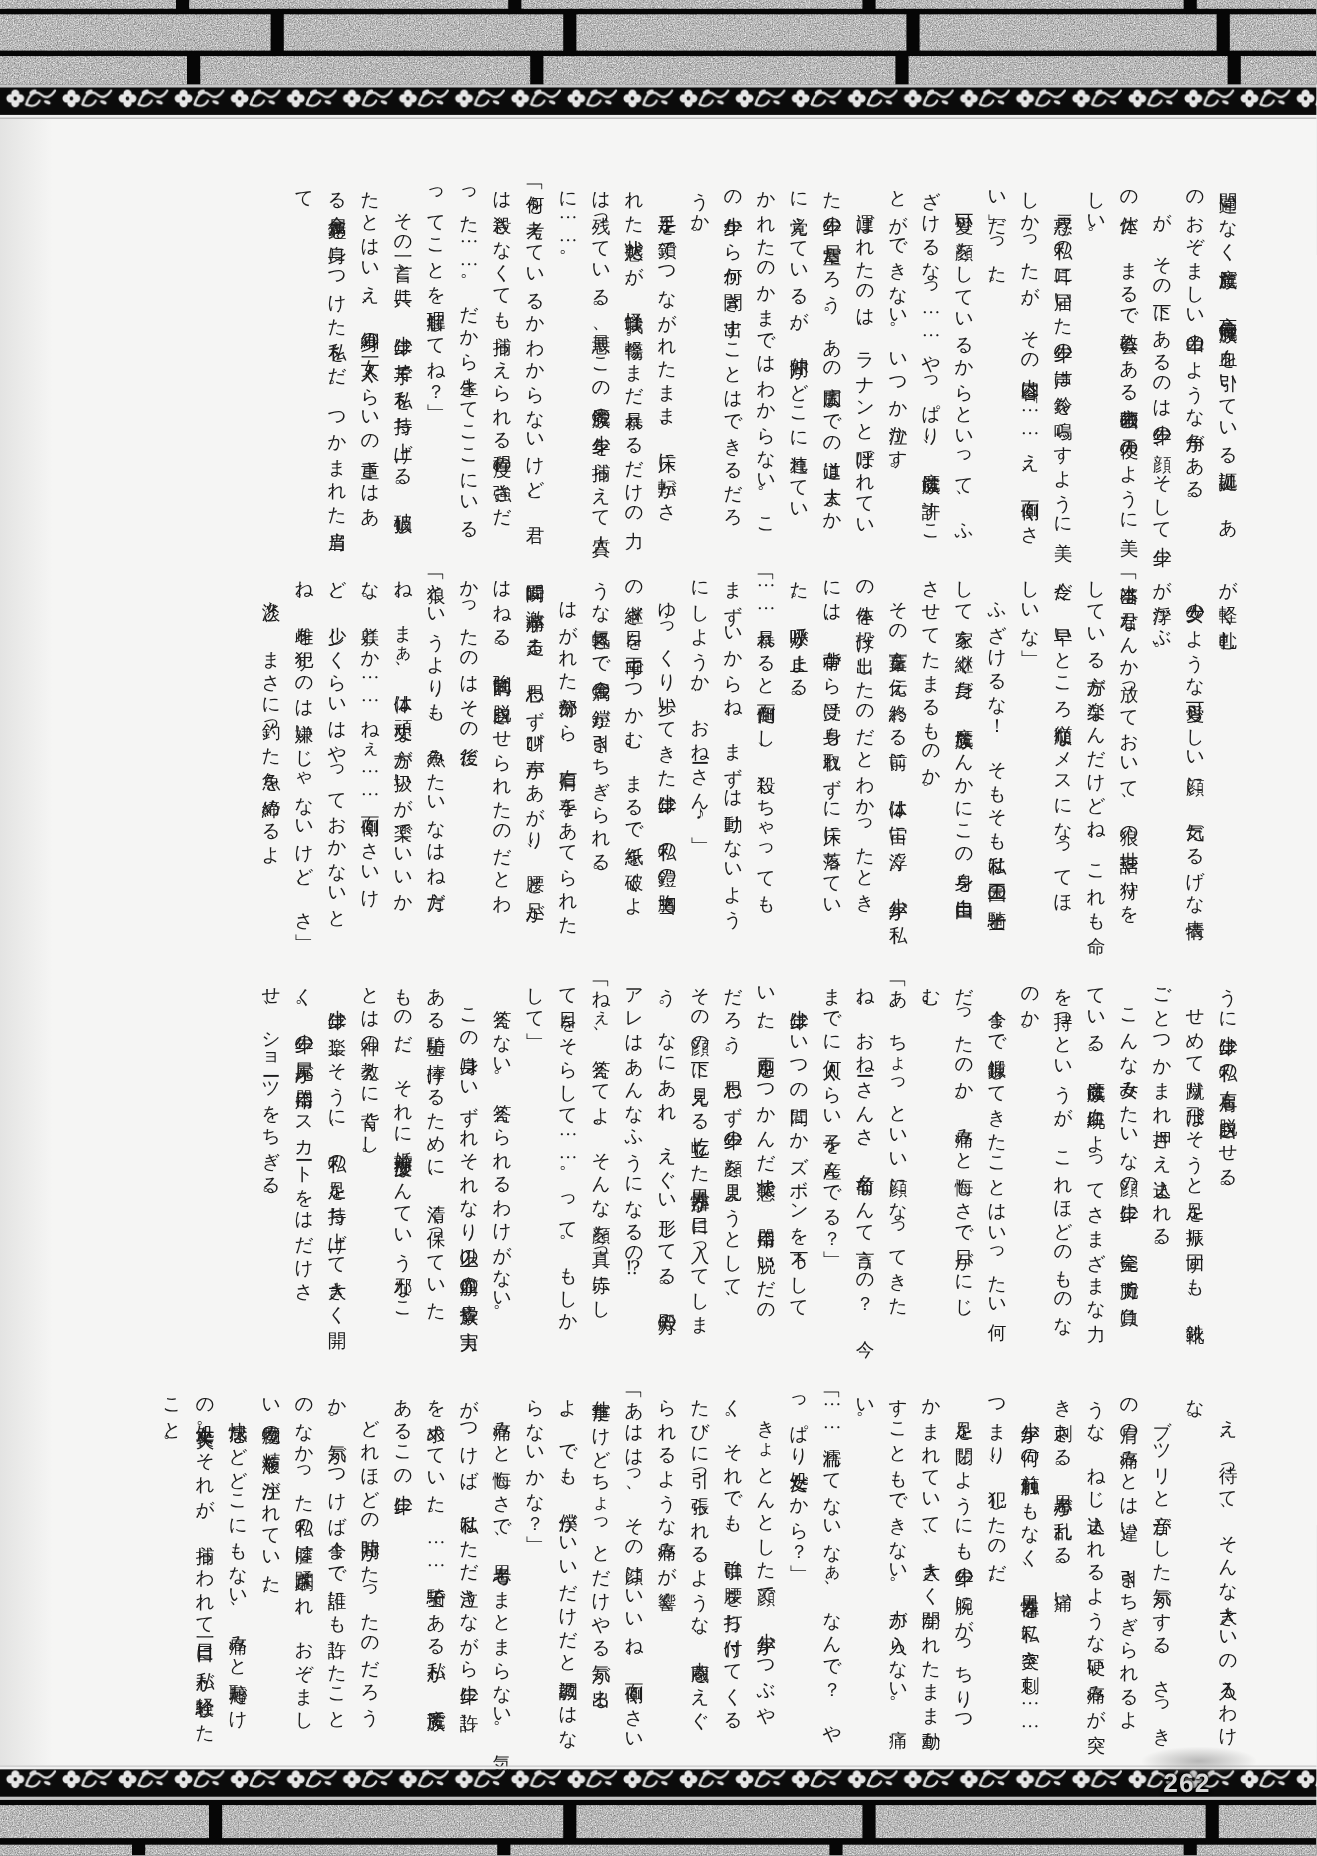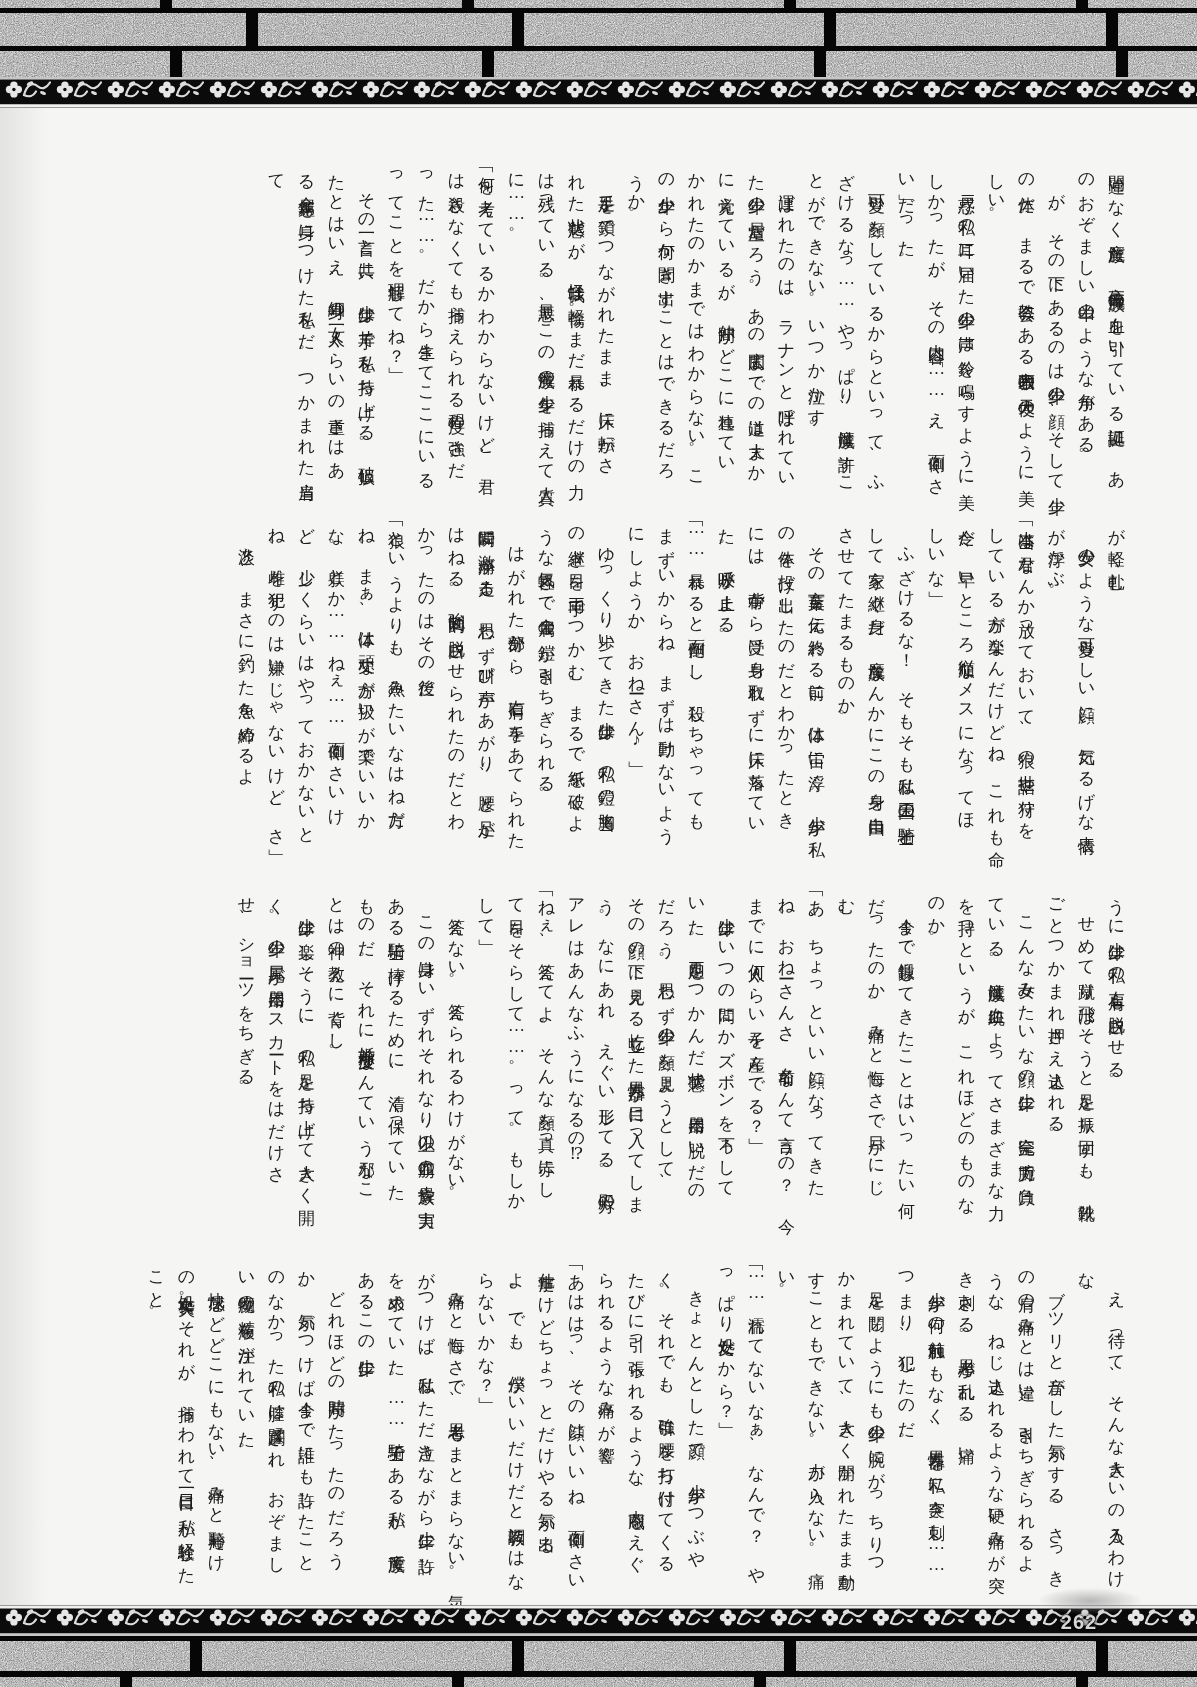--- a/index.html
+++ b/index.html
@@ -44,21 +44,21 @@
   
   .pagenum-glow{
     position:absolute;top:1588px;left:1038px;width:104px;height:26px;
     background:radial-gradient(ellipse at center,rgba(150,150,150,.65),rgba(150,150,150,0) 72%);
     z-index:4;
   }
   .pagenum{
     position:absolute;top:1607px;right:60px;width:116px;height:30px;
     text-align:center;
     font-family:"Liberation Sans","DejaVu Sans",sans-serif;
-    font-size:20px;font-weight:bold;line-height:30px;
+    font-size:24px;font-weight:bold;line-height:30px;
     color:#d6d6d6;letter-spacing:1px;
     text-shadow:0 0 5px #000,0 0 2px #000,0 1px 2px #000;
     z-index:5;
   }
 </style>
 </head>
 <body>
 
 <div class="page">
 

